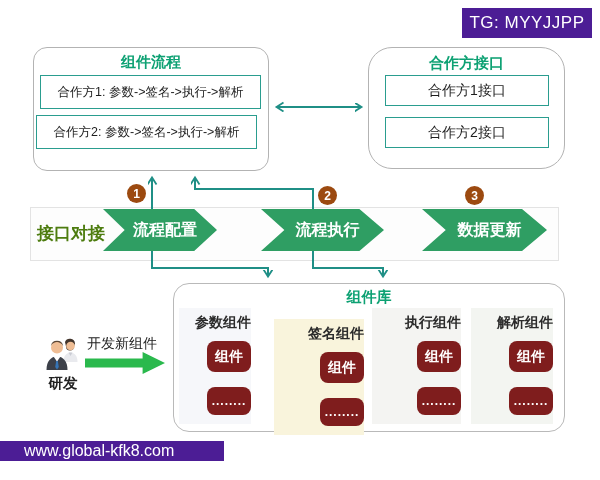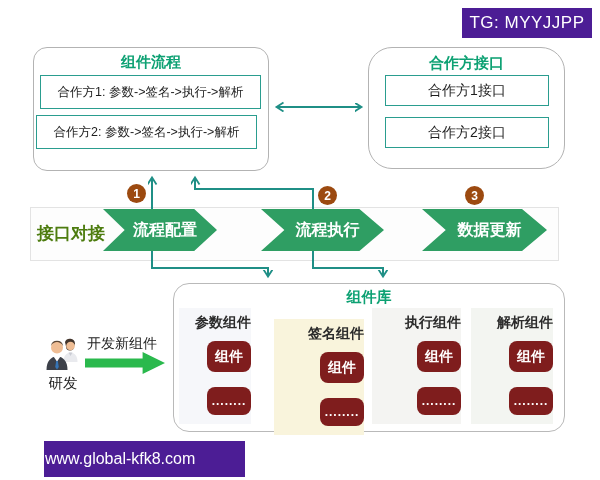--- a/index.html
+++ b/index.html
@@ -2,21 +2,21 @@
 <html><head>
 <meta charset="utf-8">
 <style>
   html,body{margin:0;padding:0;}
   body{font-family:"Liberation Sans","DejaVu Sans",sans-serif;background:#ffffff;}
   .stage{position:relative;width:600px;height:480px;background:#ffffff;overflow:hidden;}
 
   
   .dark-badge{position:absolute;background:#4c1d95;color:#ffffff;display:flex;align-items:center;}
   .tg-badge{left:462px;top:8px;width:130px;height:30px;justify-content:center;font-size:17px;letter-spacing:.5px;}
-  .watermark{left:0;top:441px;width:200px;height:36px;padding-left:1px;font-size:16px;margin-left:44px;}
+  .watermark{left:0;top:441px;width:200px;height:20px;padding-left:24px;font-size:16px;}
 
   
   .round-box{position:absolute;background:#ffffff;border:1.5px solid #b3b3b3;border-radius:14px;}
   .box-title{position:absolute;left:0;right:0;text-align:center;font-weight:bold;font-size:15px;color:#0da173;}
   .inner-box{position:absolute;border:1.5px solid #2a9d8f;background:#ffffff;display:flex;align-items:center;justify-content:center;color:#1d1d1d;}
 
   .flow-box{left:33px;top:47px;width:234px;height:122px;}
   .flow-row1{left:6px;top:27px;width:219px;height:32px;font-size:12.5px;}
   .flow-row2{left:2px;top:67px;width:219px;height:32px;font-size:12.5px;}
 
@@ -46,21 +46,21 @@
   .lib-col2{left:100px;width:90px;background:#f9f4dc;margin-top:11px;}
   .lib-col3{left:198px;width:89px;background:#f4f4f2;}
   .lib-col4{left:297px;width:82px;background:#f3f5f1;}
   .col-header{margin-top:6px;font-weight:bold;font-size:14px;color:#2b2b2b;white-space:nowrap;}
   .teal-btn{width:44px;height:31px;border-radius:8px;background:#7f1d1d;color:#ffffff;font-weight:bold;font-size:14px;display:flex;align-items:center;justify-content:center;}
   .btn-comp{margin-top:9px;}
   .btn-more{margin-top:15px;height:28px;font-size:12px;letter-spacing:1px;}
 
   
   .dev-icon{position:absolute;left:44px;top:336px;width:38px;height:38px;}
-  .dev-label{position:absolute;left:38px;top:374px;width:50px;text-align:center;font-size:14.5px;color:#222222;}
+  .dev-label{position:absolute;left:38px;top:374px;width:50px;text-align:center;font-size:14.5px;color:#222222;font-weight:bold;}
   .dev-action{position:absolute;left:87px;top:335px;font-size:14px;color:#222222;white-space:nowrap;font-family:Liberation Mono, monospace;}
   .dev-arrow{position:absolute;left:85px;top:352px;width:80px;height:22px;background:#2ab94d;
     clip-path:polygon(0% 30%, 72% 30%, 72% 0%, 100% 50%, 72% 100%, 72% 70%, 0% 70%);}
 
   .connectors{position:absolute;left:0;top:0;width:600px;height:480px;z-index:2;pointer-events:none;}
 </style>
 </head>
 <body>
 
 <div class="stage">

